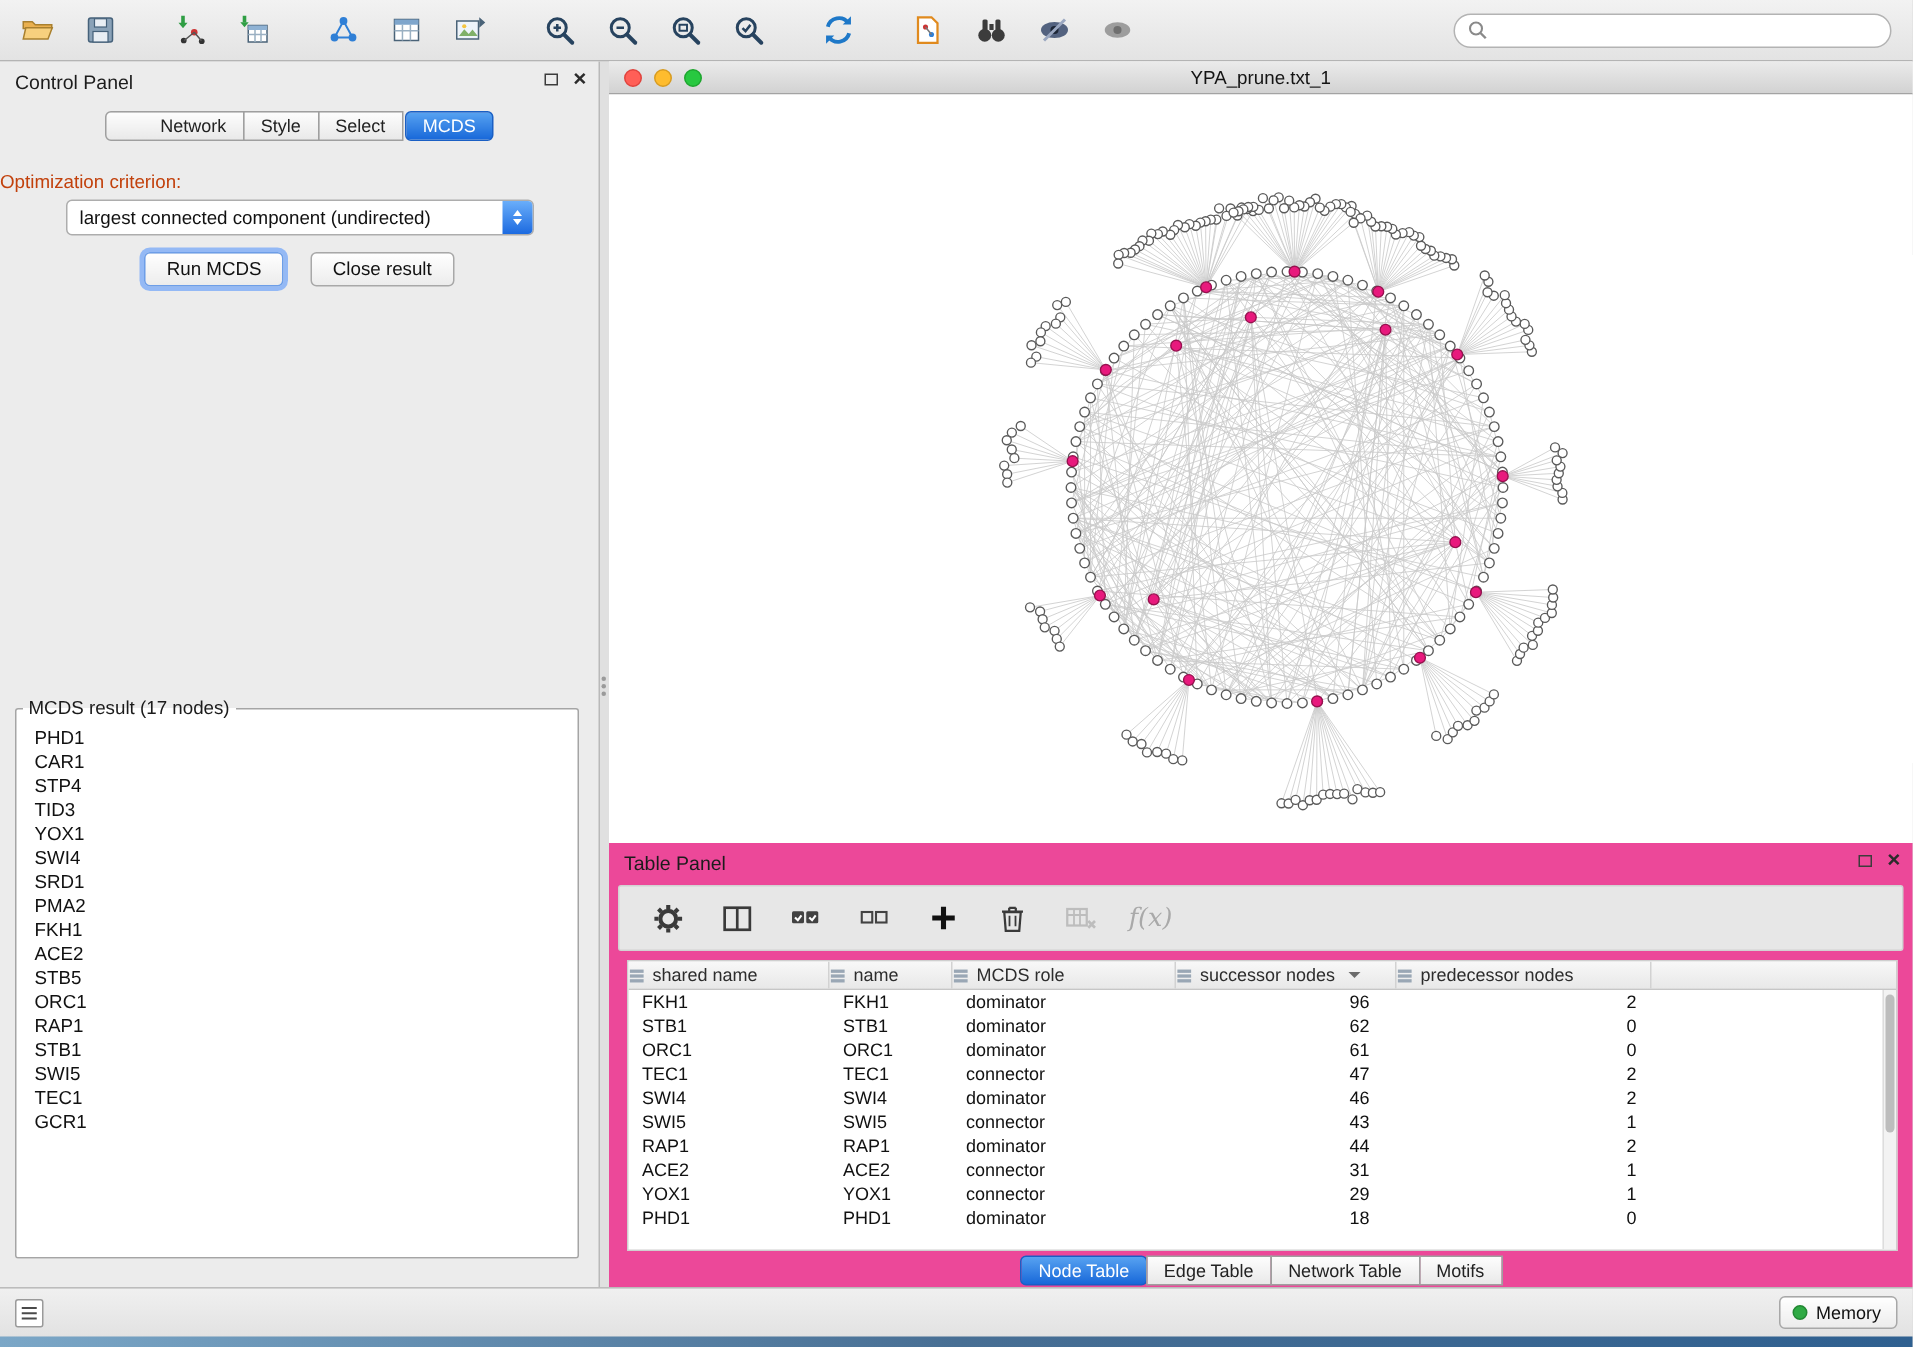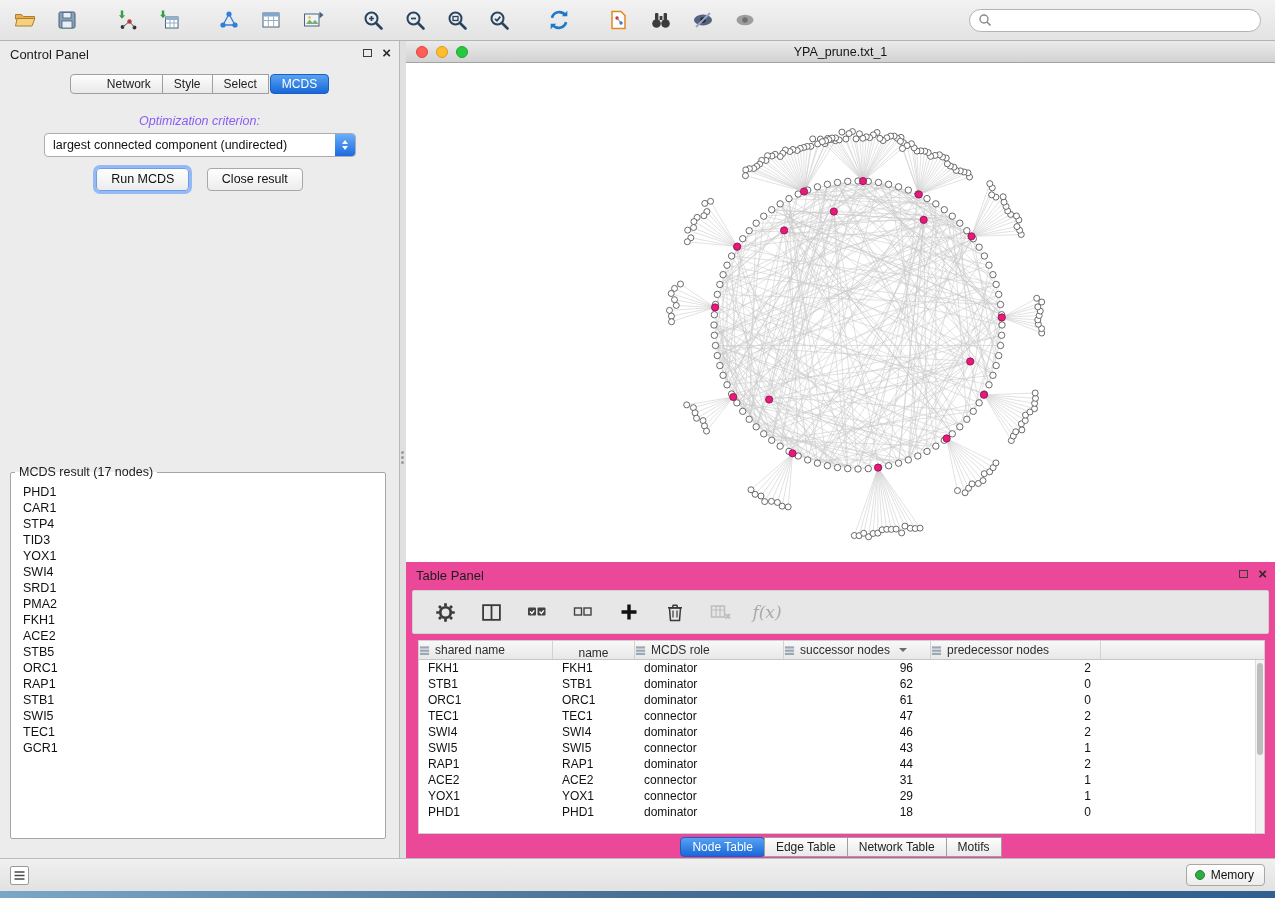--- a/index.html
+++ b/index.html
@@ -29,21 +29,21 @@
   .close-x { font-size:15px; font-weight:bold; color:#2b2b2b; line-height:12px; }
 
   .cp-tabs { position:absolute; left:0; top:33px; width:100%; text-align:center; }
   .tab { display:inline-block; height:20px; line-height:18px; padding:0 11px; font-size:12px;
     background:linear-gradient(#fdfdfd,#e9e9e9); border:1px solid #9f9f9f; color:#222; vertical-align:top; }
   .tab.first { border-radius:4px 0 0 4px;padding-left:36px; }
   .tab + .tab { margin-left:-1px; }
   .tab.active { background:linear-gradient(#57a2f1,#1868d9); border-color:#1a5fc4; color:#fff;
     border-radius:4px; margin-left:1px; }
 
-  .opt-label { position:absolute; top:73px; width:100%; text-align:center; font-size:12.5px; color:#8b5cf6;font-style:italic; }
+  .opt-label { position:absolute; top:73px; width:100%; font-size:12.5px; color:#c2410c; }
   .combo { position:absolute; left:44px; top:92px; width:312px; height:24px; background:#fff;
     border:1px solid #adadad; border-radius:4px; display:flex; align-items:center; }
   .combo-text { flex:1; font-size:12.5px; color:#111; padding-left:8px; white-space:nowrap; overflow:hidden; }
   .combo-stepper { width:20px; height:100%; border-radius:0 3px 3px 0;
     background:linear-gradient(#6aaefa,#1c6ae0); display:flex; flex-direction:column;
     align-items:center; justify-content:center; gap:2px; }
   .arr-up { width:0; height:0; border-left:3.5px solid transparent; border-right:3.5px solid transparent; border-bottom:4.5px solid #fff; }
   .arr-dn { width:0; height:0; border-left:3.5px solid transparent; border-right:3.5px solid transparent; border-top:4.5px solid #fff; }
 
   .cp-buttons { position:absolute; top:127px; width:100%; text-align:center; }
@@ -83,21 +83,21 @@
     border:1px solid #d2d2d2; border-radius:2px; display:flex; align-items:center; gap:22px; padding-left:20px; }
   .tp-btn { display:flex; align-items:center; justify-content:center; width:24px; height:24px; background:none; border:none; }
   .fx { font-family:"DejaVu Serif",serif; font-style:italic; font-size:17px; color:#a9a9a9; }
 
   .ttable { position:absolute; left:12px; right:10px; top:78px; height:194px; background:#fff;
     border:1px solid #cfcfcf; overflow:hidden; }
   .thead { display:flex; height:19px; background:linear-gradient(#f8f8f8,#e8e8e8); border-bottom:1px solid #c6c6c6; }
   .th { display:flex; align-items:center; gap:5px; font-size:12px; color:#2d2d2d;
     border-right:1px solid #d2d2d2; position:relative; }
   .th .caret { width:0; height:0; border-left:4px solid transparent; border-right:4px solid transparent; border-top:4px solid #6b6b6b; margin-left:4px; }
-  .c0 { width:134px; } .c1 { width:82px;flex-direction:column; } .c2 { width:149px; } .c3 { width:147px; } .c4 { width:170px; }
+  .c0 { width:134px; } .c1 { width:82px; } .c2 { width:149px; } .c3 { width:147px; } .c4 { width:170px; }
   .th.filler { flex:1; border-right:none; }
   .tbody { position:relative; }
   .trow { display:flex; height:16px; line-height:16px; font-size:12px; color:#111; }
   .tcell { overflow:hidden; white-space:nowrap; }
   .tcell.c0,.tcell.c1,.tcell.c2 { padding-left:9px; }
   .tcell.c3 { text-align:right; padding-right:18px; }
   .tcell.c4 { text-align:right; padding-right:10px; }
   .vscroll { position:absolute; right:0; top:19px; bottom:0; width:9px; background:#f3f3f3; border-left:1px solid #ddd; }
   .vscroll .thumb { position:absolute; left:1px; right:1px; top:3px; height:92px; background:#bdbdbd; border-radius:4px; }
 

